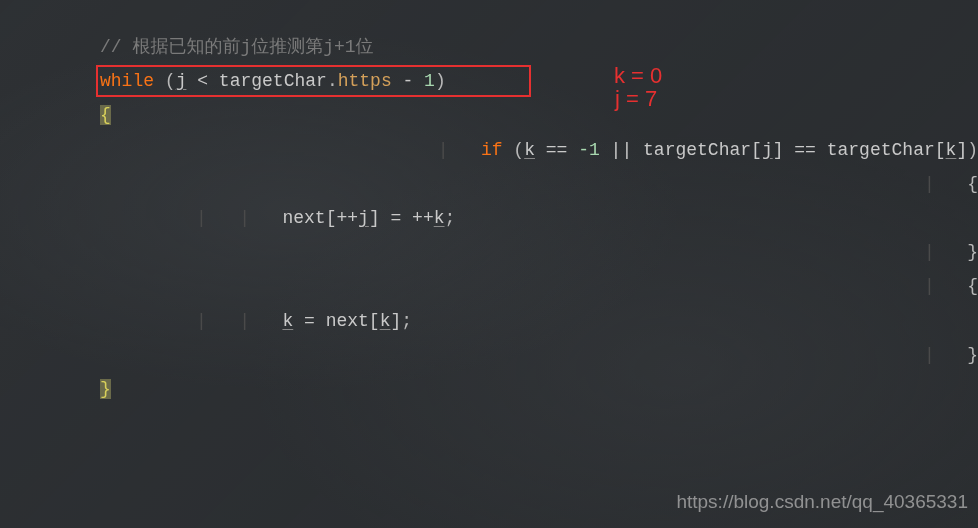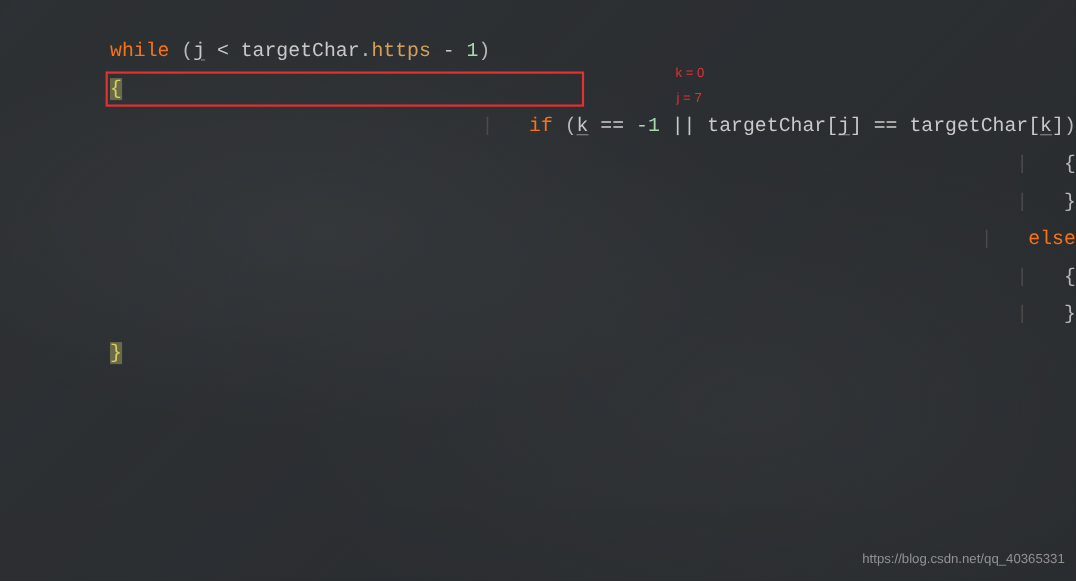--- a/index.html
+++ b/index.html
@@ -85,60 +85,62 @@
       top: 65px;
       width: 435px;
       height: 32px;
       z-index: 3;
       pointer-events: none;
     }
     .annotation {
       position: absolute;
       color: #e63030;
       font-family: Arial, sans-serif;
-      font-size: 12px;
+      font-size: 22px;
       z-index: 4;
     }
     .anno1 {
       left: 614px;
       top: 55px;
     }
     .anno2 {
       left: 615px;
       top: 78px;
     }
     .watermark {
       position: absolute;
       right: 10px;
       bottom: 8px;
       color: #aaa;
       font-family: Arial, sans-serif;
-      font-size: 12px;
+      font-size: 19px;
       z-index: 5;
       opacity: 0.8;
     }
     .indent-guide {
       color: #4a4a4a;
     }
   </style>
 </head>
 <body>
 
 <div class="bg-overlay"></div>
 
 <div class="highlight-box"></div>
 
 <div class="annotation anno1">k = 0</div>
 <div class="annotation anno2">j = 7</div>
 
 <div class="code-container">
+  <div class="code-line indent1"><span class="comment">// 根据已知的前j位推测第j+1位</span></div>
   <div class="code-line indent1"><span class="keyword">while</span><span class="punct"> (</span><span class="var">j</span><span class="operator"> &lt; </span><span>targetChar</span><span class="punct">.</span><span class="property">https</span><span class="operator"> - </span><span class="number">1</span><span class="punct">)</span></div>
   <div class="code-line indent1"><span class="brace-cursor">{</span></div>
   <div class="code-line indent2"><span class="indent-guide">|   </span><span class="keyword">if</span><span class="punct"> (</span><span class="var">k</span><span class="operator"> == </span><span class="number">-1</span><span class="operator"> || </span><span>targetChar</span><span class="bracket">[</span><span class="var">j</span><span class="bracket">]</span><span class="operator"> == </span><span>targetChar</span><span class="bracket">[</span><span class="var">k</span><span class="bracket">]</span><span class="punct">)</span></div>
   <div class="code-line indent2"><span class="indent-guide">|   </span><span class="punct">{</span></div>
+  <div class="code-line indent3"><span class="indent-guide">|   |   </span><span>next</span><span class="bracket">[</span><span class="operator">++</span><span class="var">j</span><span class="bracket">]</span><span class="operator"> = </span><span class="operator">++</span><span class="var">k</span><span class="punct">;</span></div>
   <div class="code-line indent2"><span class="indent-guide">|   </span><span class="punct">}</span></div>
-  <div class="code-line indent2"><span class="indent-guide">|   </span><span class="keyword">else</span></div>
   <div class="code-line indent2"><span class="indent-guide">|   </span><span class="punct">{</span></div>
+  <div class="code-line indent3"><span class="indent-guide">|   |   </span><span class="var">k</span><span class="operator"> = </span><span>next</span><span class="bracket">[</span><span class="var">k</span><span class="bracket">]</span><span class="punct">;</span></div>
   <div class="code-line indent2"><span class="indent-guide">|   </span><span class="punct">}</span></div>
   <div class="code-line indent1"><span class="brace-cursor">}</span></div>
 </div>
 
 <div class="watermark">https://blog.csdn.net/qq_40365331</div>
 
 </body></html>

